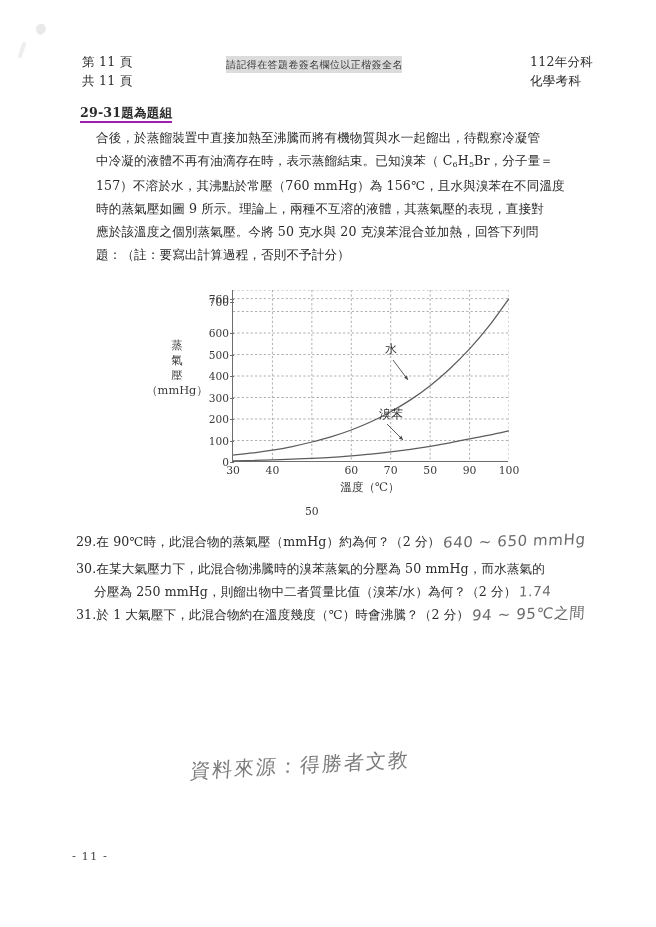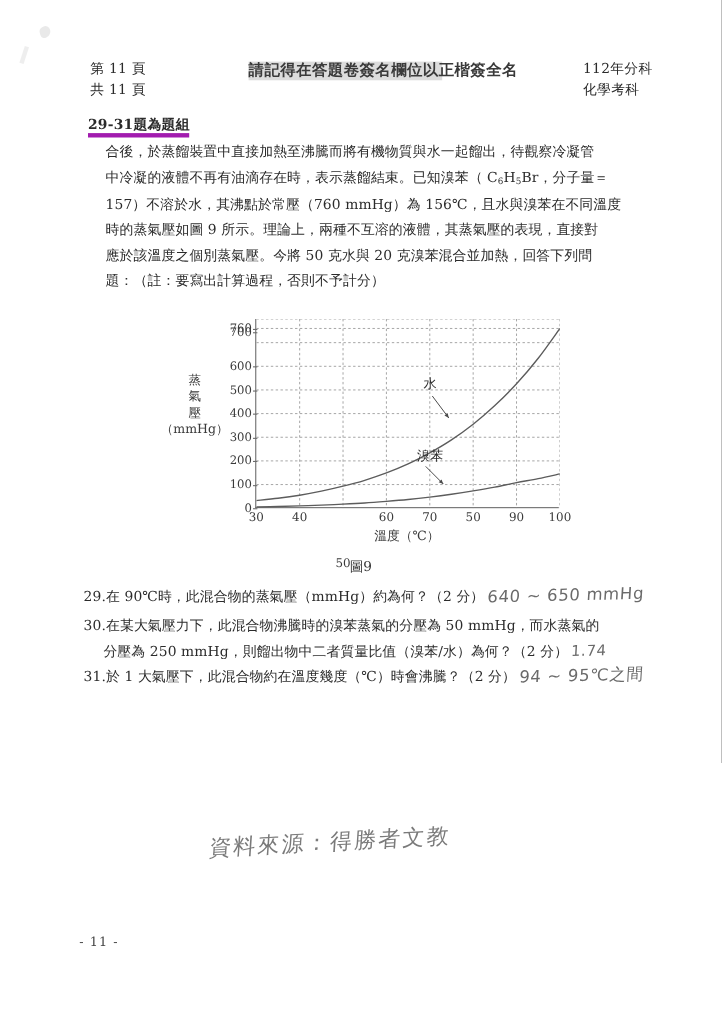--- a/index.html
+++ b/index.html
@@ -55,44 +55,44 @@
     position: absolute;
     left: 226px; top: 4px;
     width: 176px;
     height: 17px;
     background: #dcdcdc;
     border: 0;
   }
   .hdr-center span {
     display: block;
     text-align: center;
-    font-size: 14px;
+    font-size: 10px;
     line-height: 17px;
-    font-weight: bold;
+    font-weight: normal;
     letter-spacing: .4px;
     color: #3a3a3a;
     white-space: nowrap;
   }
   .hdr-right {
     position: absolute;
     left: 530px; top: 0;
     font-size: 12.5px;
     line-height: 19px;
     letter-spacing: .3px;
     white-space: nowrap;
   }
 
   
   .group-title {
     position: absolute;
     left: 80px; top: 106px;
     font-size: 12.6px;
     font-weight: bold;
     letter-spacing: .2px;
-    border-bottom: 4px solid #a21caf;
+    border-bottom: 2px solid #a21caf;
     padding-bottom: 1px;
     line-height: 14px;
   }
   .passage {
     position: absolute;
     left: 96px; top: 126px;
     width: 492px;
     font-size: 12.6px;
     line-height: 23px;
     text-align: justify;
@@ -305,21 +305,20 @@
         <div class="xtick" style="left: 197.143px;">50</div>
         <div class="xtick" style="left: 236.571px;">90</div>
         <div class="xtick" style="left: 276px;">100</div>
         <div class="curve-lab" style="left: 152px; top: 53px;">水</div>
         <div class="curve-lab" style="left: 146px; top: 118px;">溴苯</div>
       </div>
 
     <div class="fig-xlab">溫度（℃）</div>
   </div>
 
-  <div class="fig-cap">圖9</div>
 
   <div class="q" style="left:76px; top:530px;">
     <span>29.</span><span>在 90℃時，此混合物的蒸氣壓（mmHg）約為何？（2 分）</span><span class="ans">640 ~ 650 mmHg</span>
   </div>
 
   <div class="q" style="left:76px; top:557px;">
     <span>30.</span><span>在某大氣壓力下，此混合物沸騰時的溴苯蒸氣的分壓為 50  mmHg，而水蒸氣的</span>
     <span class="ln2"><span>分壓為 250 mmHg，則餾出物中二者質量比值（溴苯/水）為何？（2 分）</span><span class="ans small">1.74</span></span>
   </div>
 

